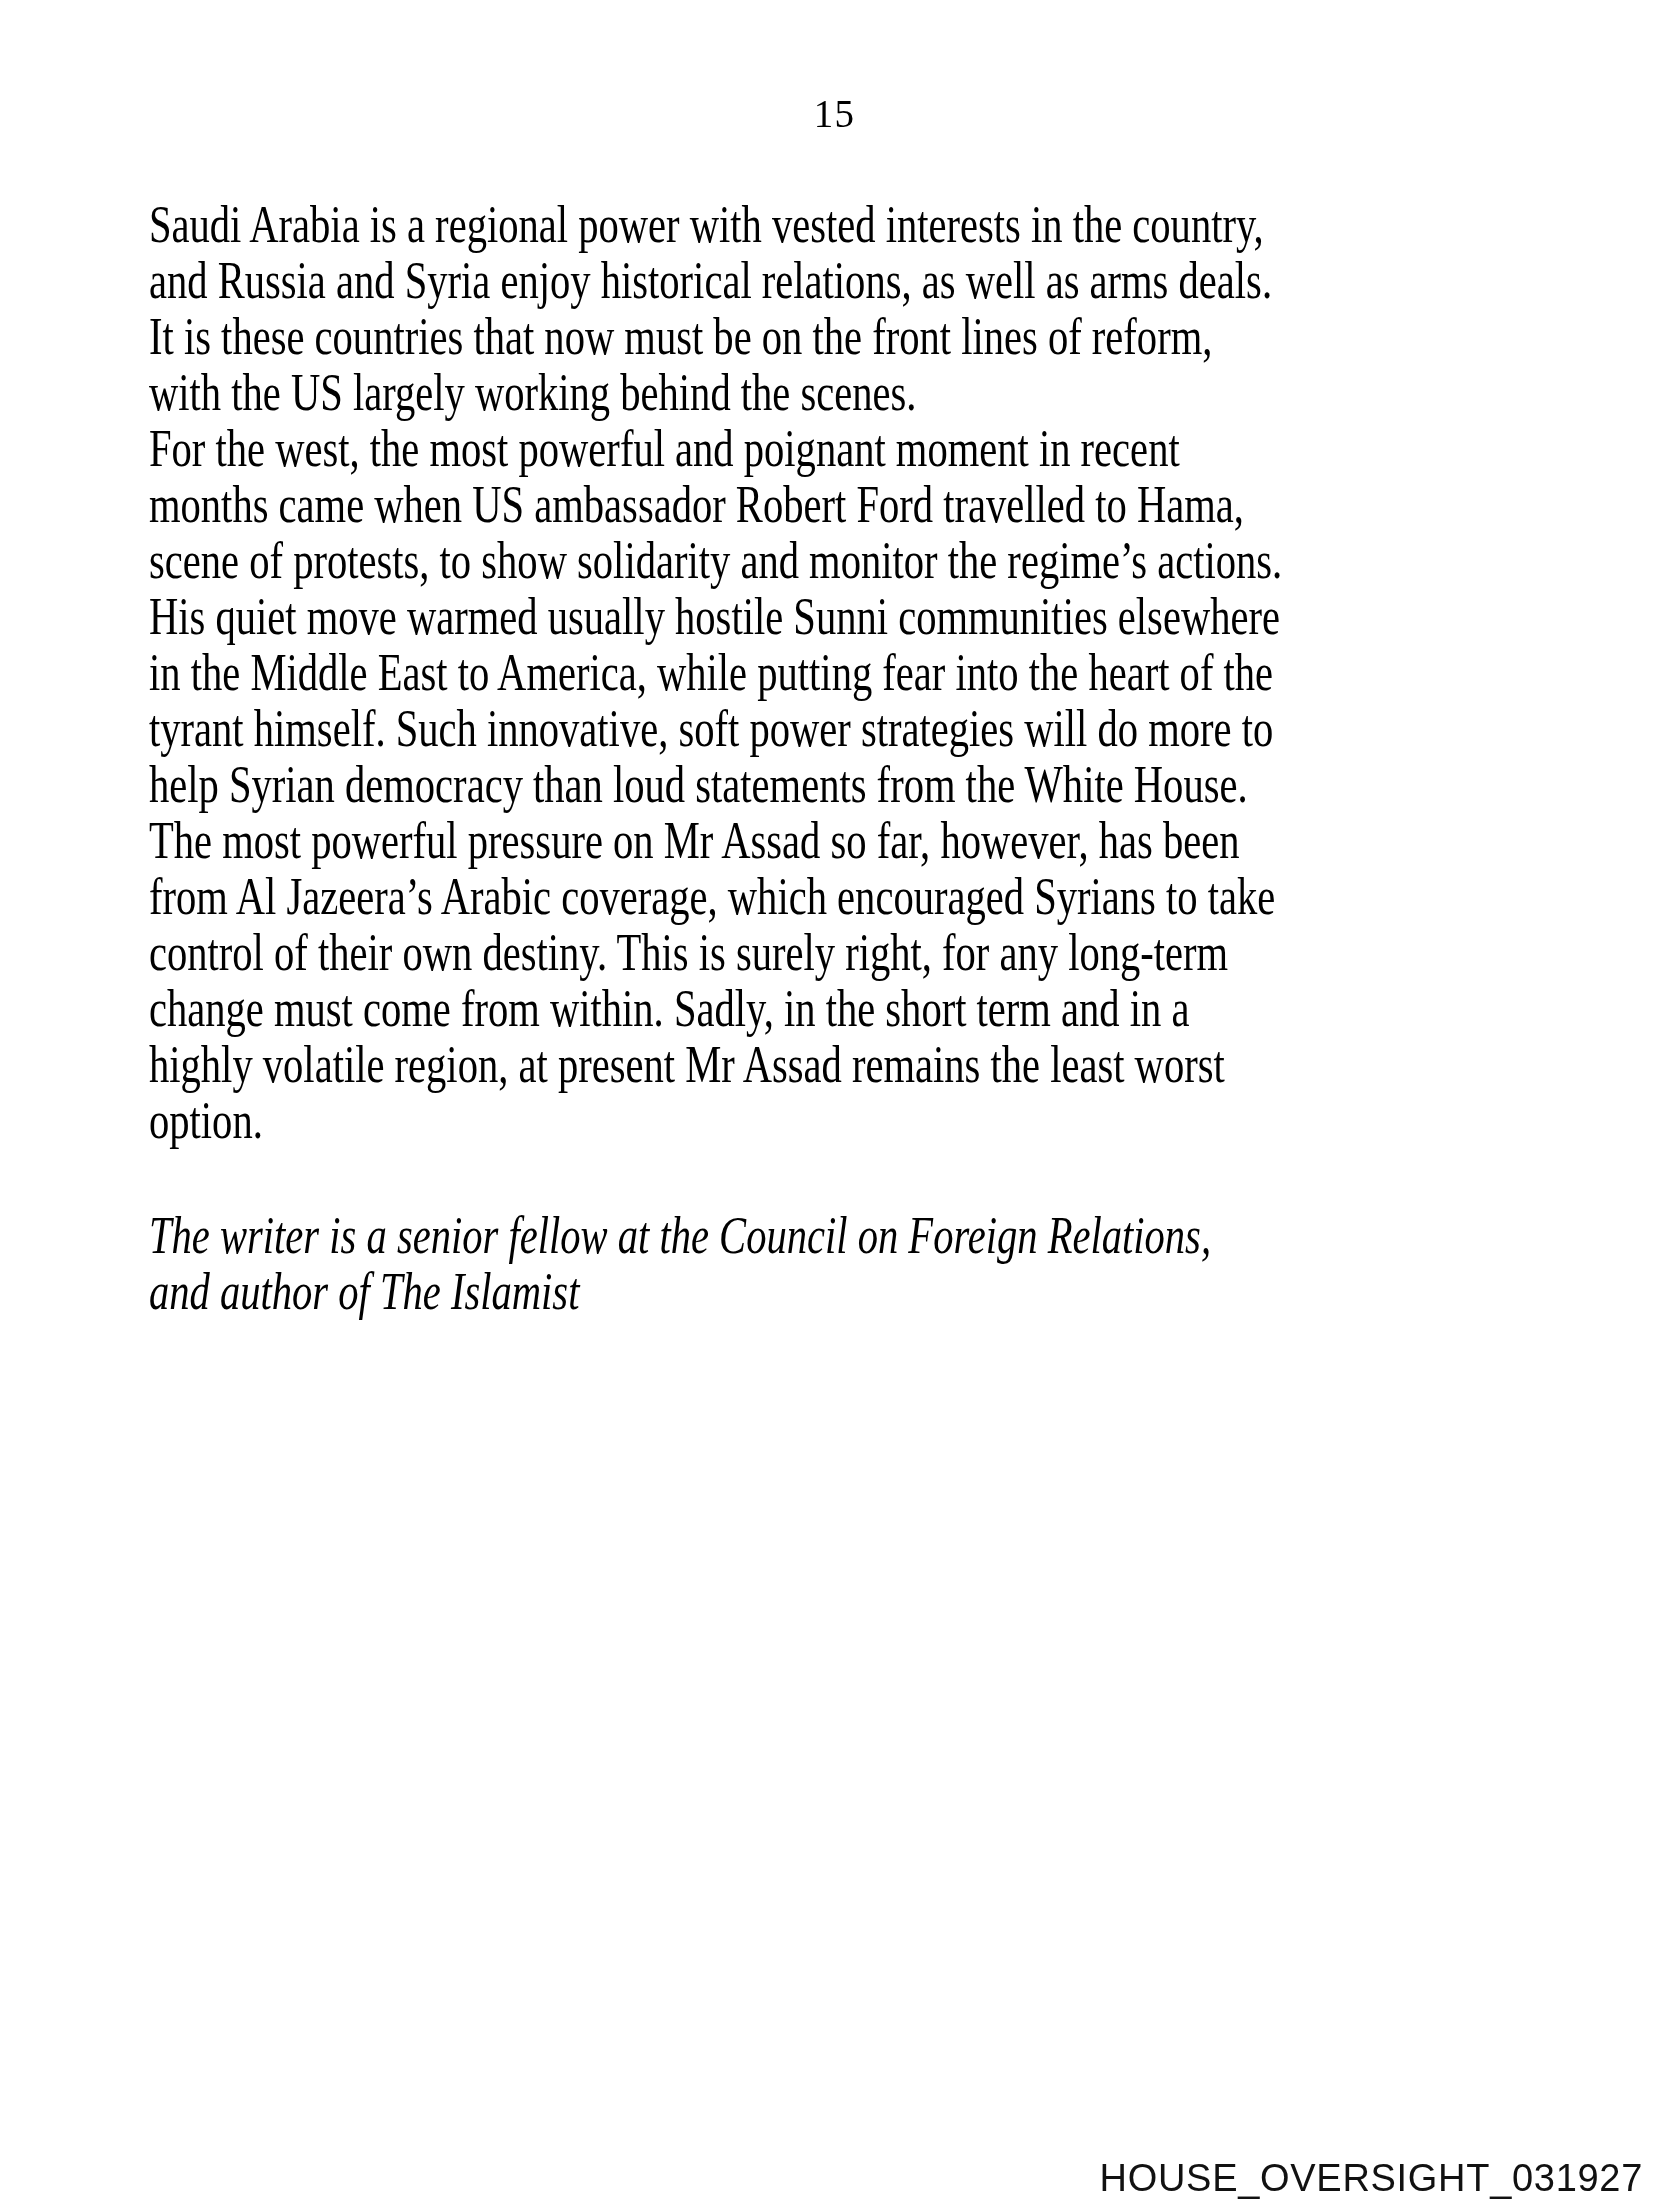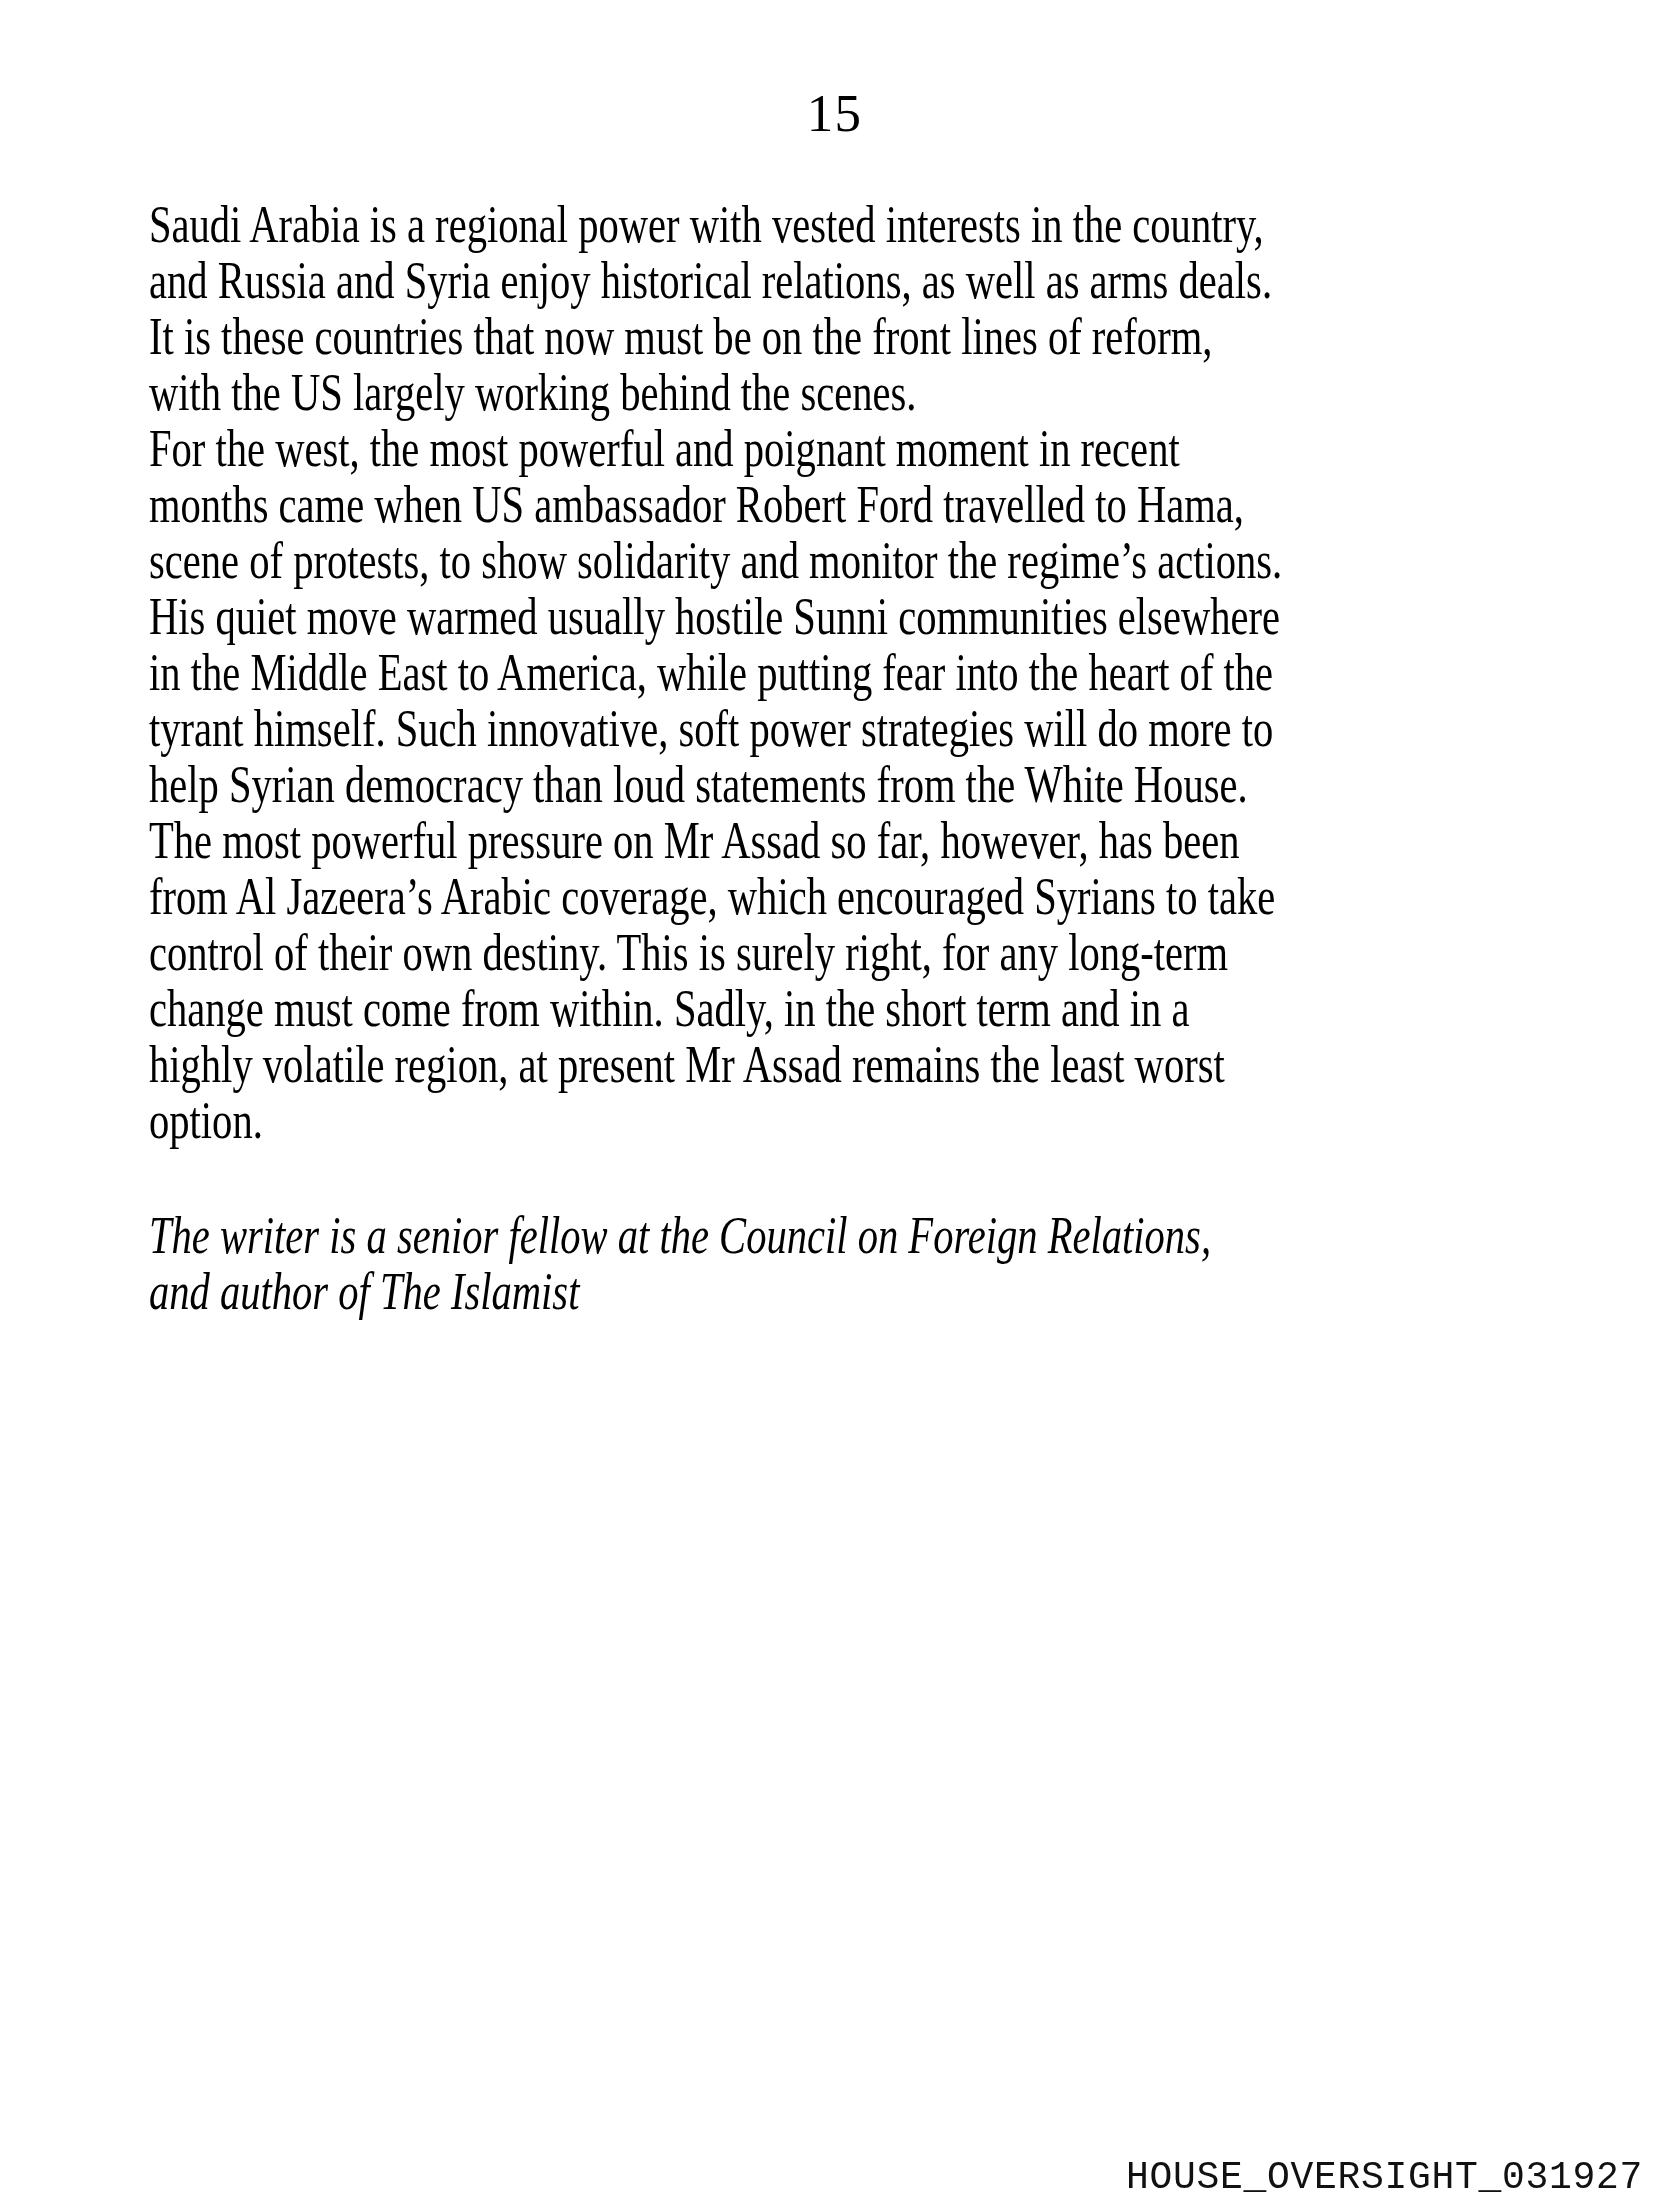--- a/index.html
+++ b/index.html
@@ -14,21 +14,21 @@
     overflow: hidden;
     font-family: "Liberation Serif", serif;
     color: #000000;
   }
   .page-number {
     position: absolute;
     top: 93px;
     left: 0;
     width: 1669px;
     text-align: center;
-    font-size: 53px;
+    font-size: 39px;
     line-height: 41px;
     letter-spacing: 1.3px;
   }
   .body-text {
     position: absolute;
     left: 149px;
     top: 197px;
     font-size: 52px;
     line-height: 56px;
     transform: scaleX(0.78);
@@ -44,21 +44,21 @@
     transform: scaleX(0.78);
     transform-origin: 0 0;
   }
   .line {
     white-space: nowrap;
   }
   .bates-stamp {
     position: absolute;
     right: 26px;
     bottom: 6.5px;
-    font-family: Liberation Mono, monospace;
+    font-family: Liberation Sans, sans-serif;
     font-size: 38px;
     line-height: 42px;
     letter-spacing: 0.7px;
     color: #111111;
   }
 </style>
 </head>
 <body>
 
 <div class="page-number">15</div>

